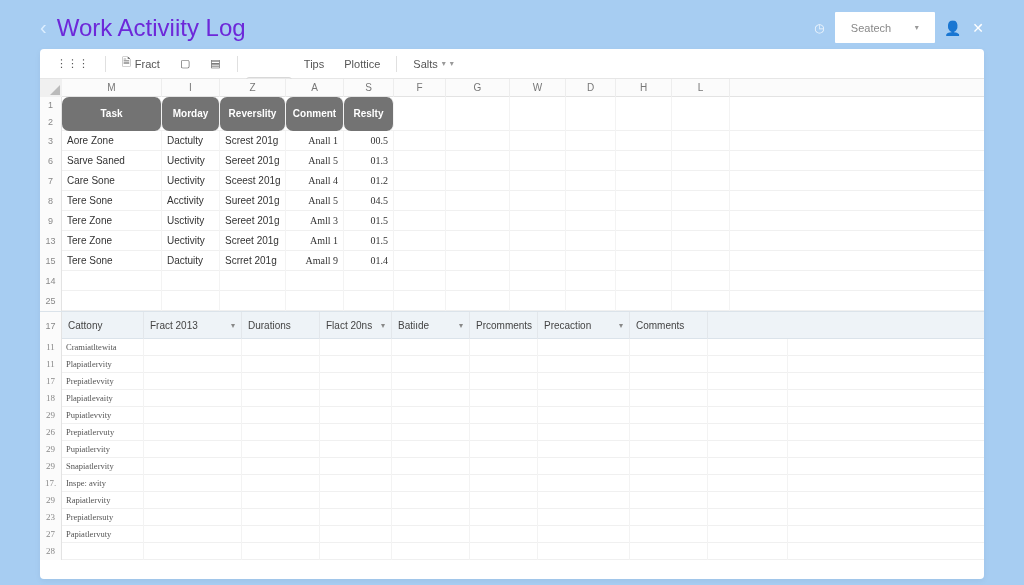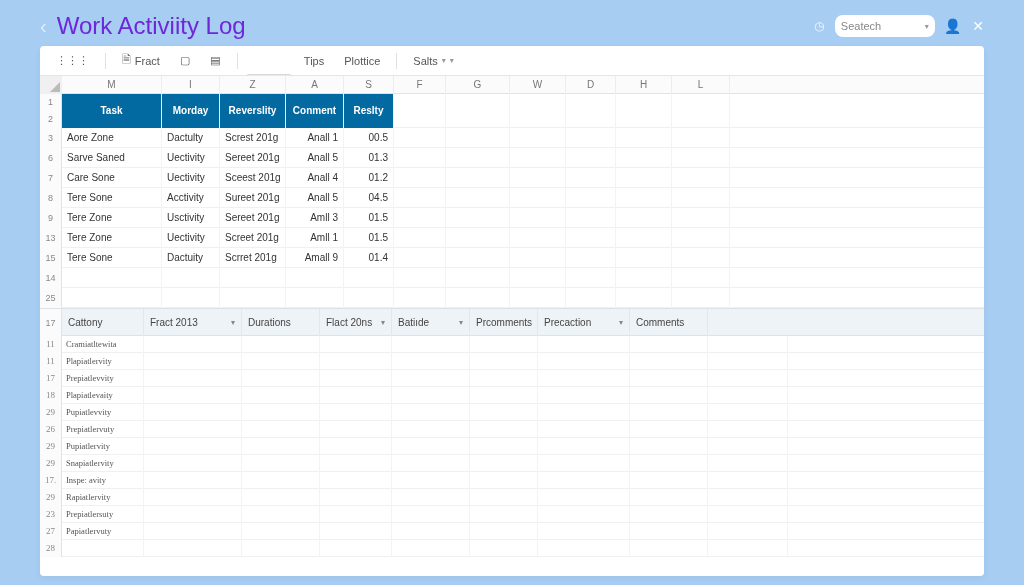--- a/index.html
+++ b/index.html
@@ -25,26 +25,26 @@
   }
   .title {
     color: #6d28d9;
     font-size: 24px;
     font-weight: 300;
     flex: 1;
   }
   .clock-icon { color: #fff; opacity: .8; }
   .search-box {
     background: #fff;
-    border-radius: 8px;
-    height: 22px;
+    border-radius: 1px;
+    height: 31px;
     width: 100px;
     display: flex;
     align-items: center;
-    padding: 0 6px;
+    padding: 0 16px;
     font-size: 11px;
     color: #888;
     justify-content: space-between;
   }
   .user-icon, .close-icon {
     color: #fff;
     font-size: 14px;
     cursor: pointer;
   }
   .sheet {
@@ -123,29 +123,30 @@
     line-height: 20px;
   }
   .data-row .cell {
     border-right: 1px solid #f3f3f3;
     line-height: 20px;
     font-size: 10px;
     padding: 0 5px;
     white-space: nowrap;
     overflow: hidden;
   }
-  .data-row .cell.r { text-align: right; }
+  .data-row .cell.r { text-align: right; font-family: Liberation Serif, serif; }
 
   .header-blue {
-    background: #0369a1;
+    background: #737373;
     color: #fff;
     font-weight: 600;
     font-size: 10px;
     text-align: center;
     border-right: 1px solid #2a94dd;
+    border-radius: 7px;
   }
 
   
   .sec-header {
     display: grid;
     grid-template-columns: 22px 82px 98px 78px 72px 78px 68px 92px 78px 80px;
     height: 28px;
     background: #eef3f7;
     border-top: 1px solid #dbe3ea;
     border-bottom: 1px solid #dbe3ea;

